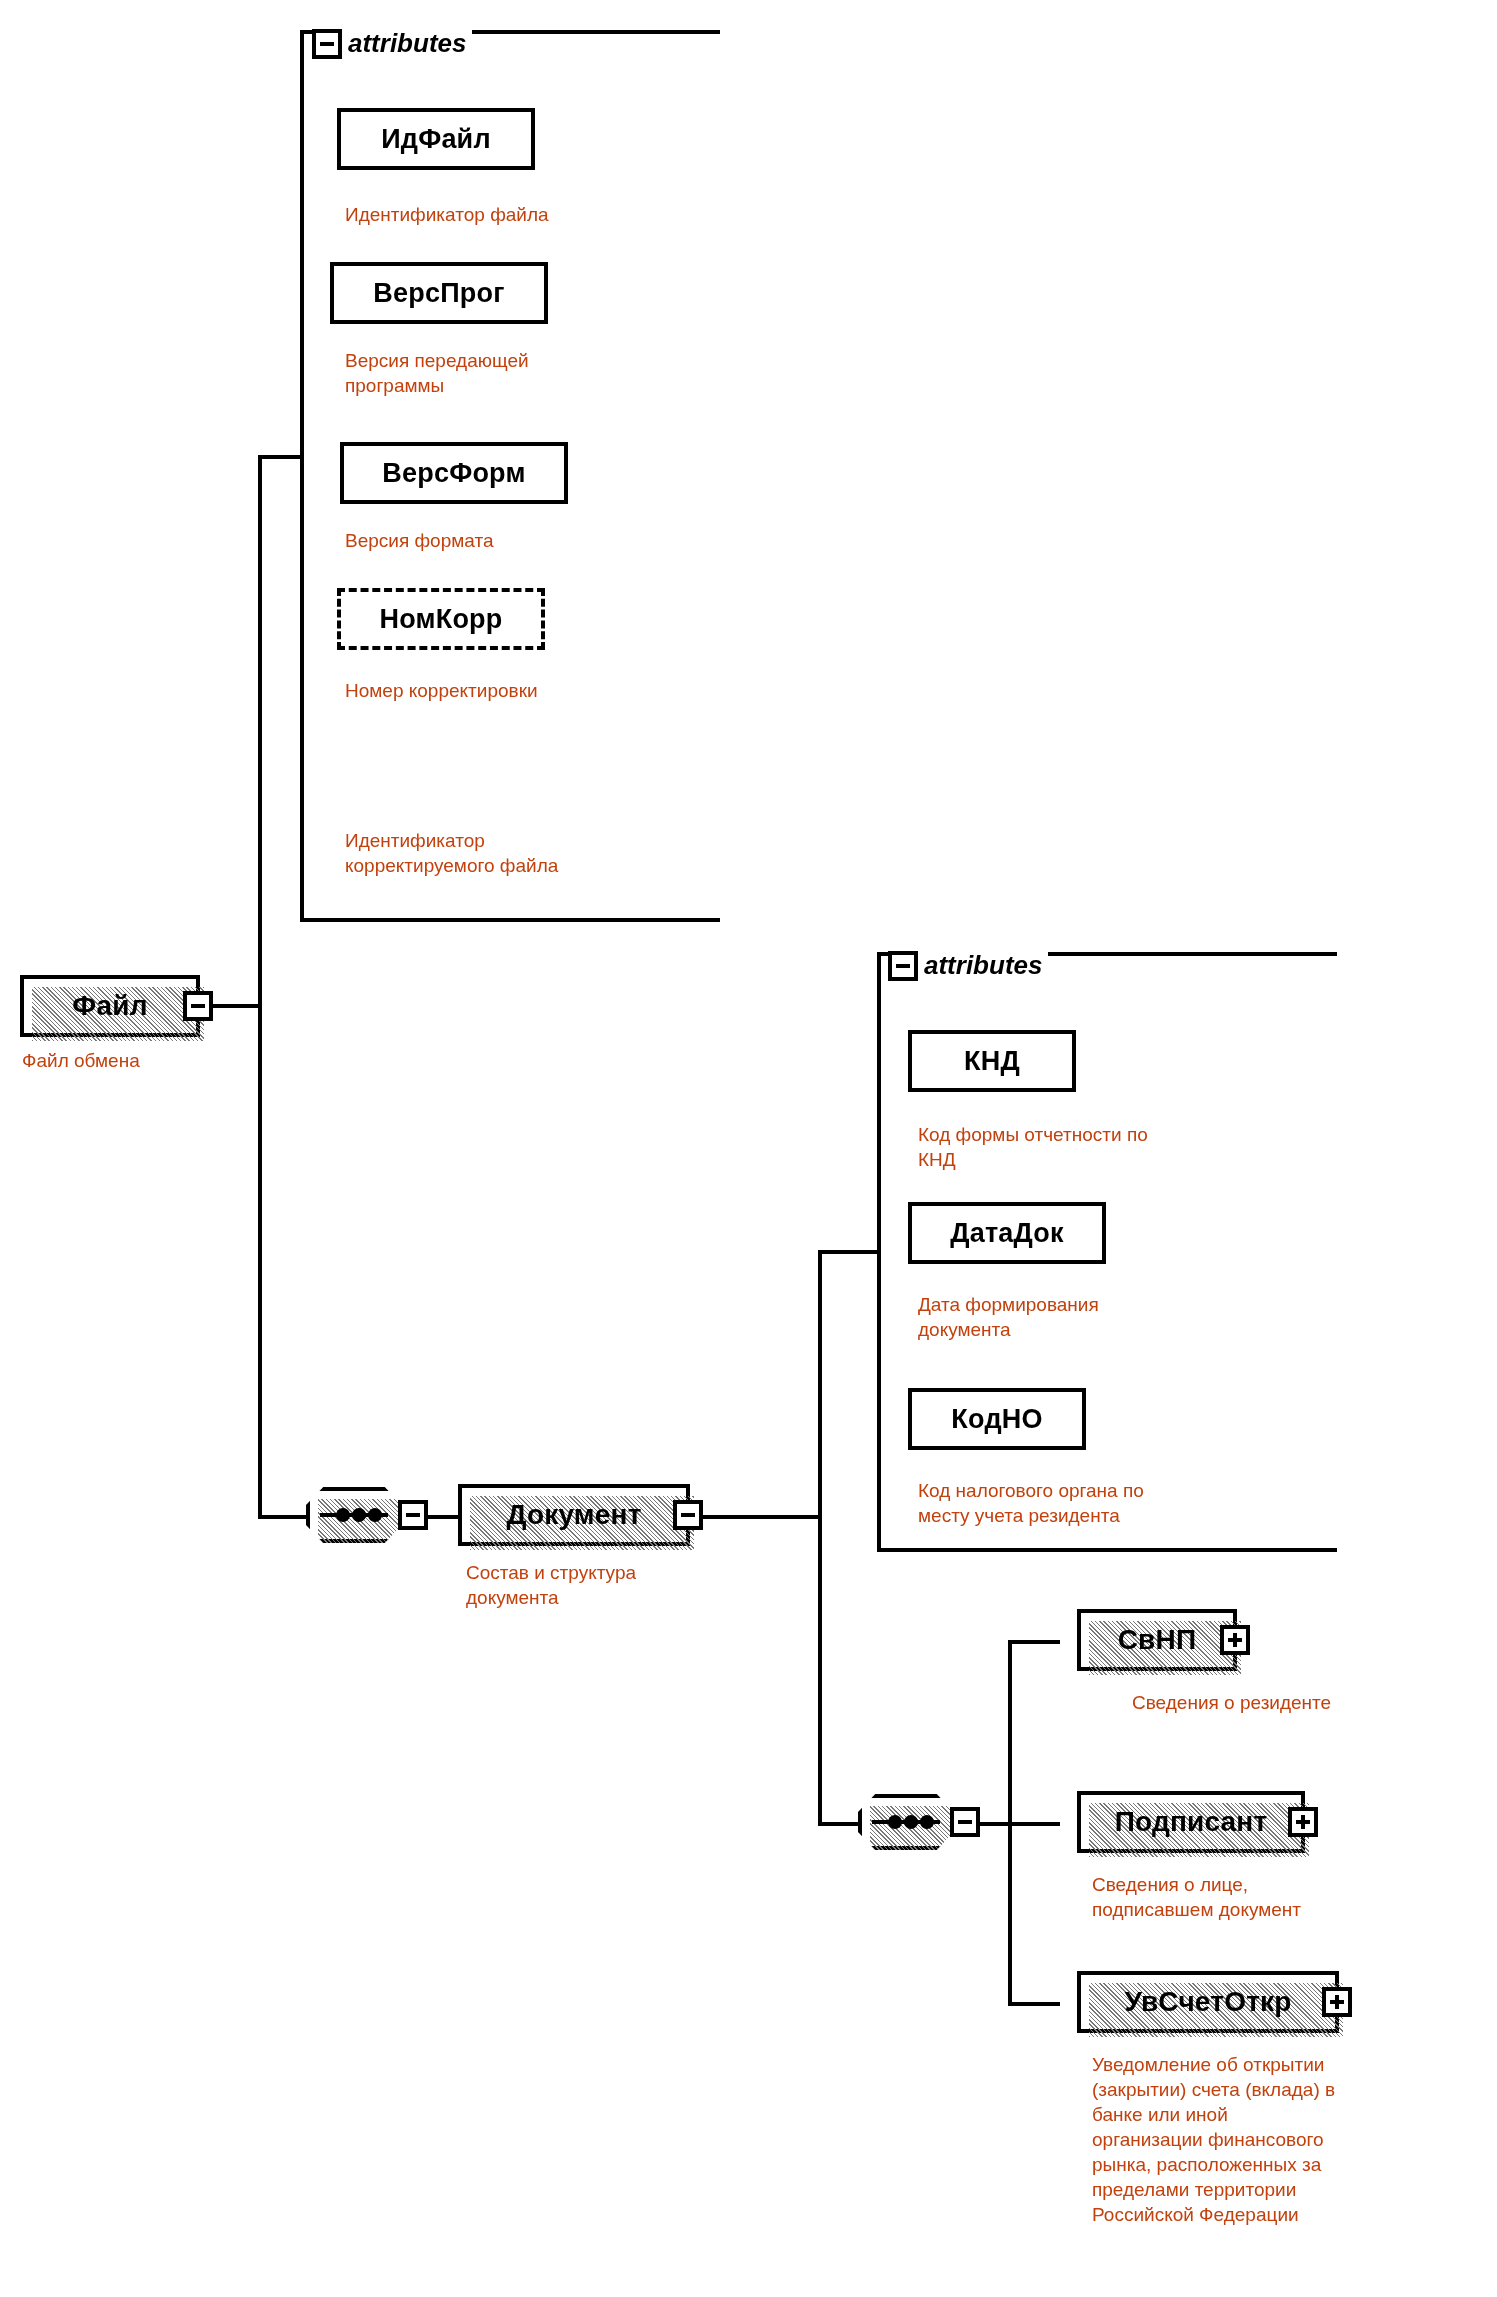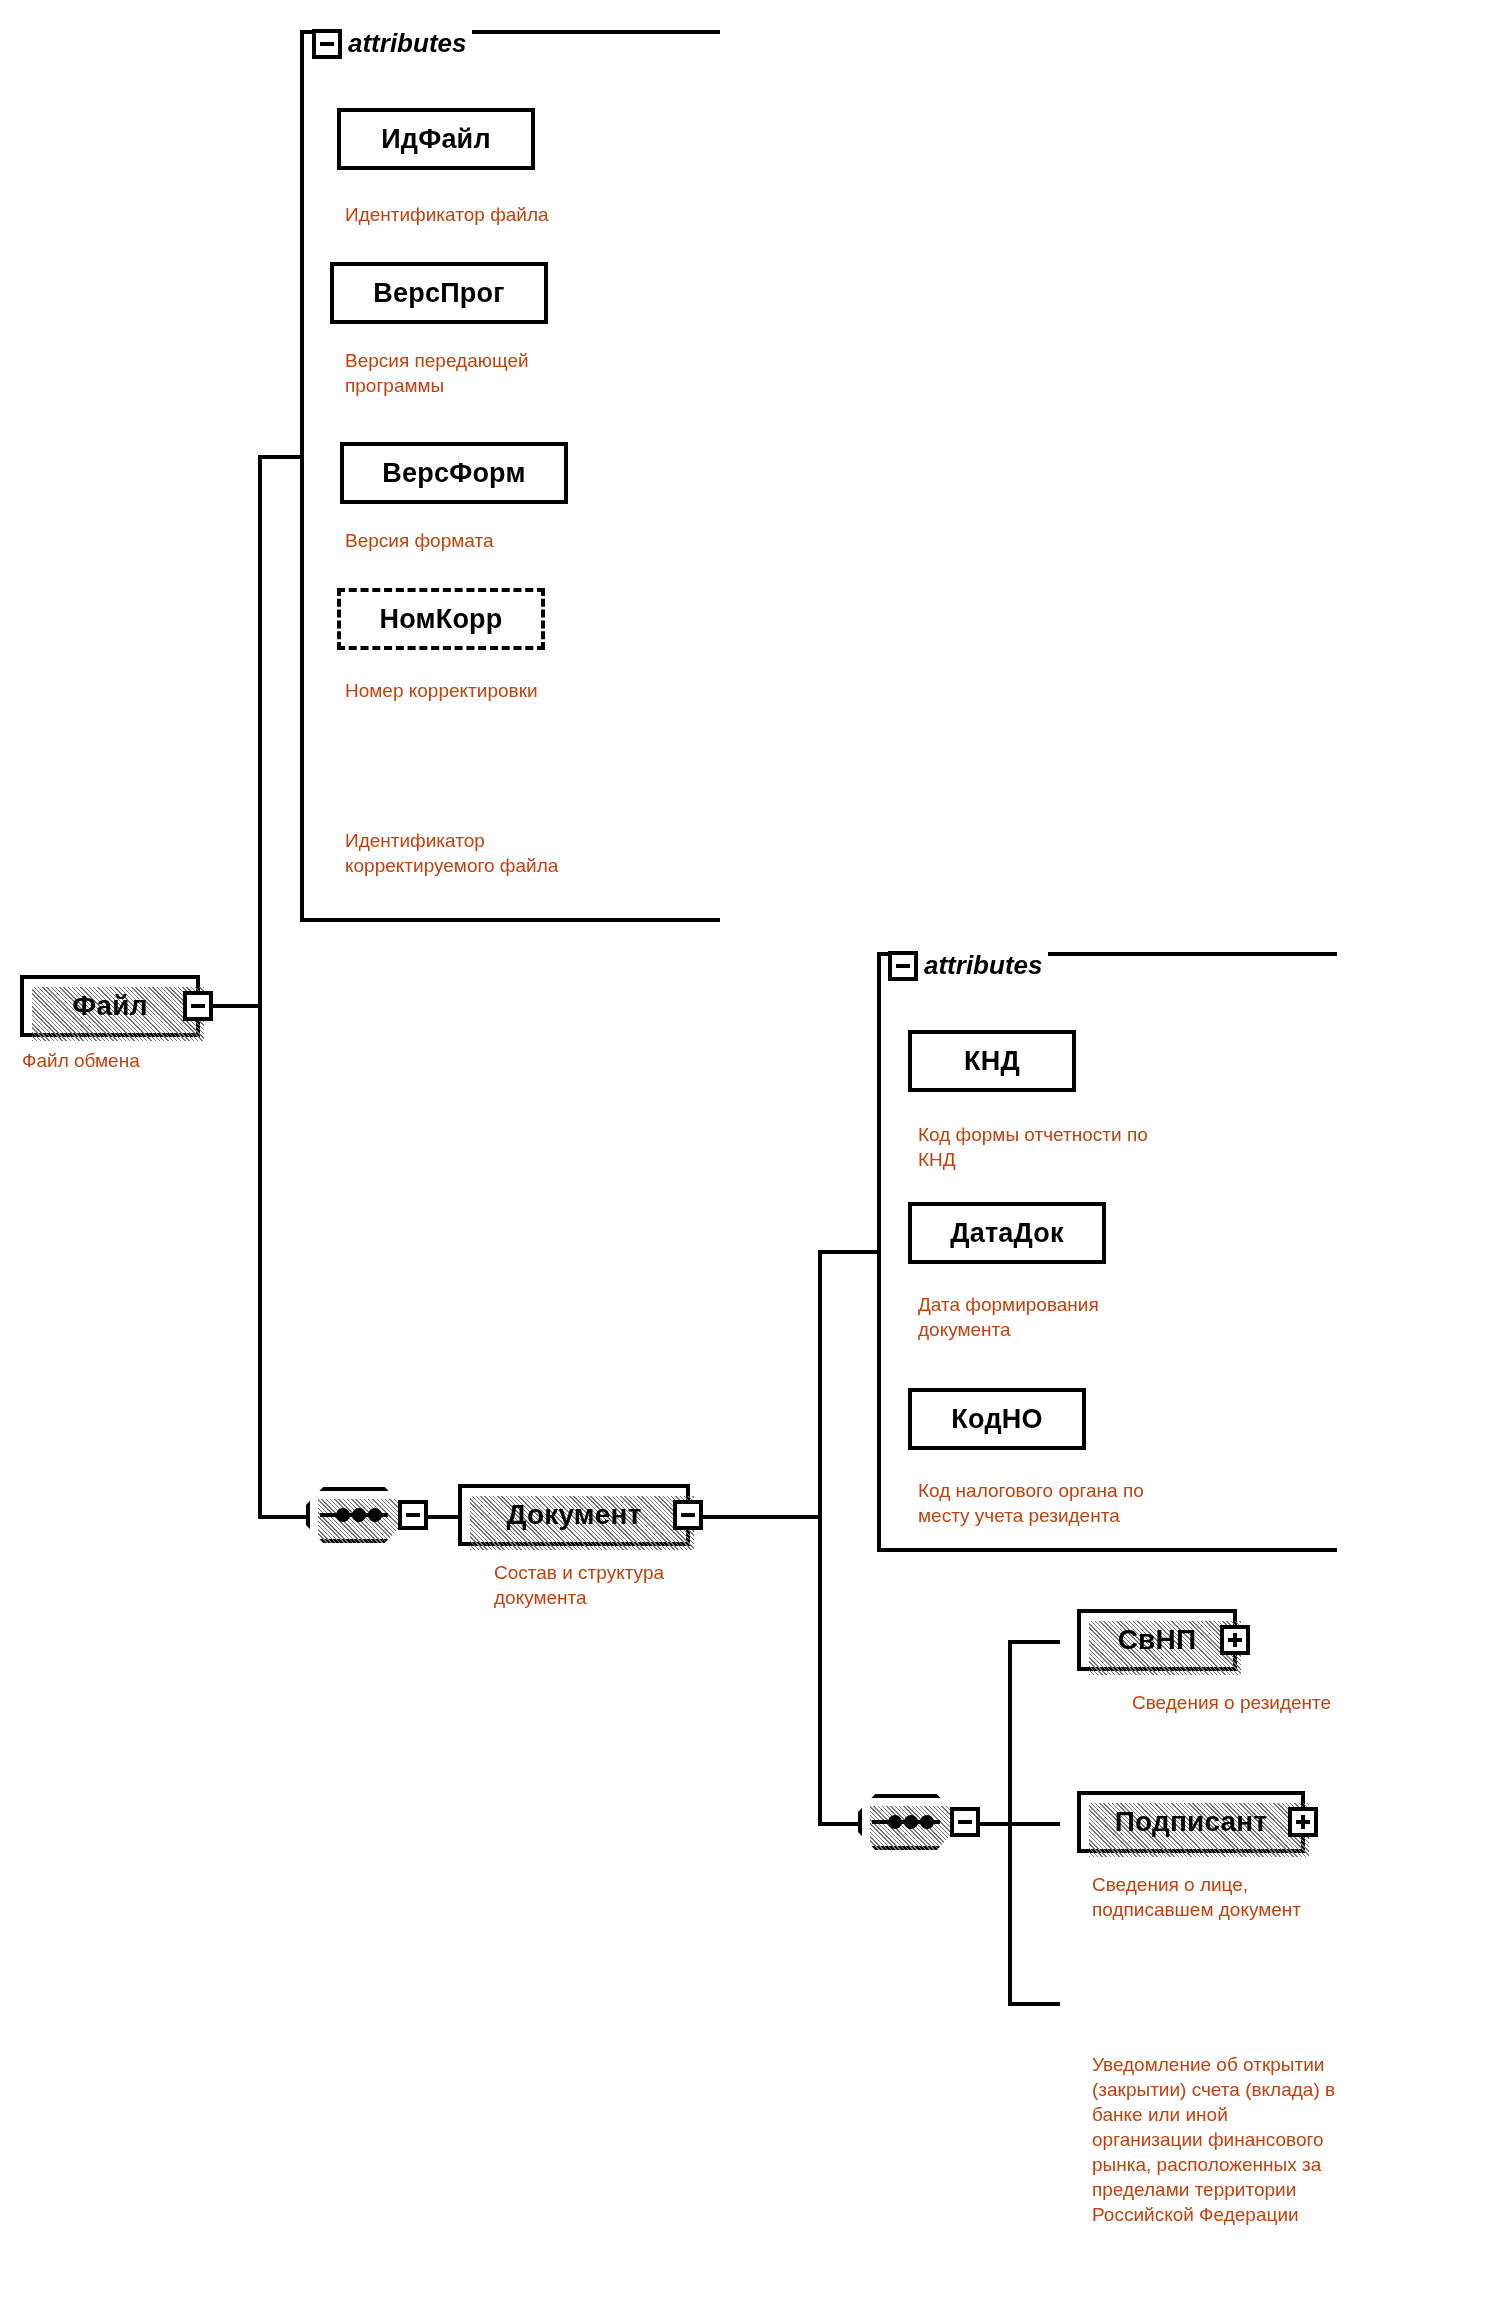--- a/index.html
+++ b/index.html
@@ -244,21 +244,21 @@
   </div>
 
   <div class="line-h" style="left:420px; top:1515px; width:40px;"></div>
 
   <div class="node shadow" style="left:458px; top:1484px; width:232px; height:62px; font-size:28px; z-index:2;">
     <span class="label">Документ</span>
     <span class="expander node-expander">
       <span class="bar-h"></span>
     </span>
   </div>
-  <div class="caption" style="left:494px; top:1560px; width:330px;">Состав и структура
+  <div class="caption" style="left:466px; top:1560px; width:330px;">Состав и структура
 документа</div>
 
   <div class="line-h" style="left:703px; top:1515px; width:60px;"></div>
   <div class="line-v" style="left:818px; top:1250px; height:576px;"></div>
   <div class="line-h" style="left:760px; top:1515px; width:60px;"></div>
 
   <div class="line-h" style="left:818px; top:1250px; width:62px;"></div>
 
   <div class="line-h" style="left:818px; top:1822px; width:42px;"></div>
 
@@ -323,20 +323,27 @@
   <div class="node shadow" style="left:1077px; top:1791px; width:228px; height:62px; font-size:28px; z-index:2;">
     <span class="label">Подписант</span>
     <span class="expander node-expander">
       <span class="bar-h"></span>
         <span class="bar-v"></span>
     </span>
   </div>
   <div class="caption" style="left:1092px; top:1872px; width:390px;">Сведения о лице,
 подписавшем документ</div>
 
+  <div class="node shadow" style="left:1077px; top:1971px; width:262px; height:62px; font-size:28px; z-index:2;">
+    <span class="label">УвСчетОткр</span>
+    <span class="expander node-expander">
+      <span class="bar-h"></span>
+        <span class="bar-v"></span>
+    </span>
+  </div>
   <div class="caption" style="left:1092px; top:2052px; width:400px;">Уведомление об открытии
 (закрытии) счета (вклада) в
 банке или иной
 организации финансового
 рынка, расположенных за
 пределами территории
 Российской Федерации</div>
 
 </div>
 

